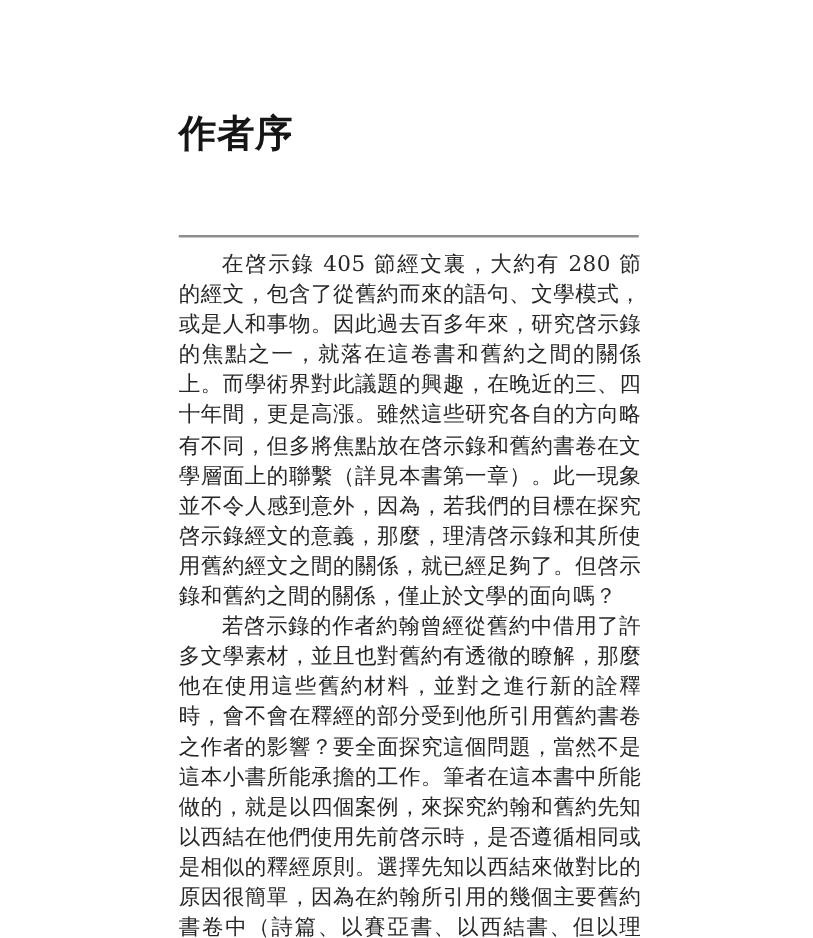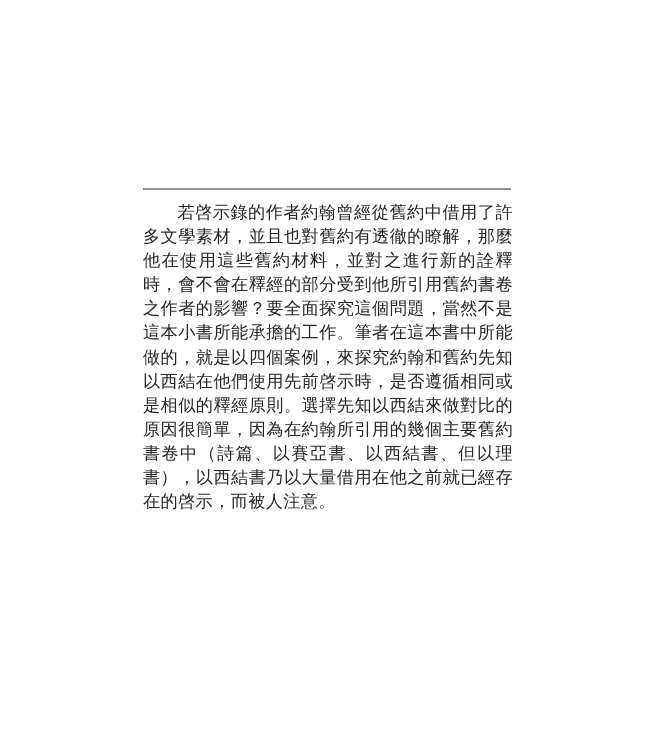--- a/index.html
+++ b/index.html
@@ -64,21 +64,23 @@
     text-align: justify;
     text-justify: inter-character;
     word-break: break-all;
   }
 </style>
 </head>
 <body>
 
 <div class="page">
 
+  <h1 class="page-title">作者序</h1>
 
   <div class="title-rule"></div>
 
   <div class="body-text">
+    <p>在啓示錄 405 節經文裏，大約有 280 節的經文，包含了從舊約而來的語句、文學模式，或是人和事物。因此過去百多年來，研究啓示錄的焦點之一，就落在這卷書和舊約之間的關係上。而學術界對此議題的興趣，在晚近的三、四十年間，更是高漲。雖然這些研究各自的方向略有不同，但多將焦點放在啓示錄和舊約書卷在文學層面上的聯繫（詳見本書第一章）。此一現象並不令人感到意外，因為，若我們的目標在探究啓示錄經文的意義，那麼，理清啓示錄和其所使用舊約經文之間的關係，就已經足夠了。但啓示錄和舊約之間的關係，僅止於文學的面向嗎？</p>
     <p>若啓示錄的作者約翰曾經從舊約中借用了許多文學素材，並且也對舊約有透徹的瞭解，那麼他在使用這些舊約材料，並對之進行新的詮釋時，會不會在釋經的部分受到他所引用舊約書卷之作者的影響？要全面探究這個問題，當然不是這本小書所能承擔的工作。筆者在這本書中所能做的，就是以四個案例，來探究約翰和舊約先知以西結在他們使用先前啓示時，是否遵循相同或是相似的釋經原則。選擇先知以西結來做對比的原因很簡單，因為在約翰所引用的幾個主要舊約書卷中（詩篇、以賽亞書、以西結書、但以理書），以西結書乃以大量借用在他之前就已經存在的啓示，而被人注意。</p>
 
   </div>
 
 </div>
 
 </body></html>

